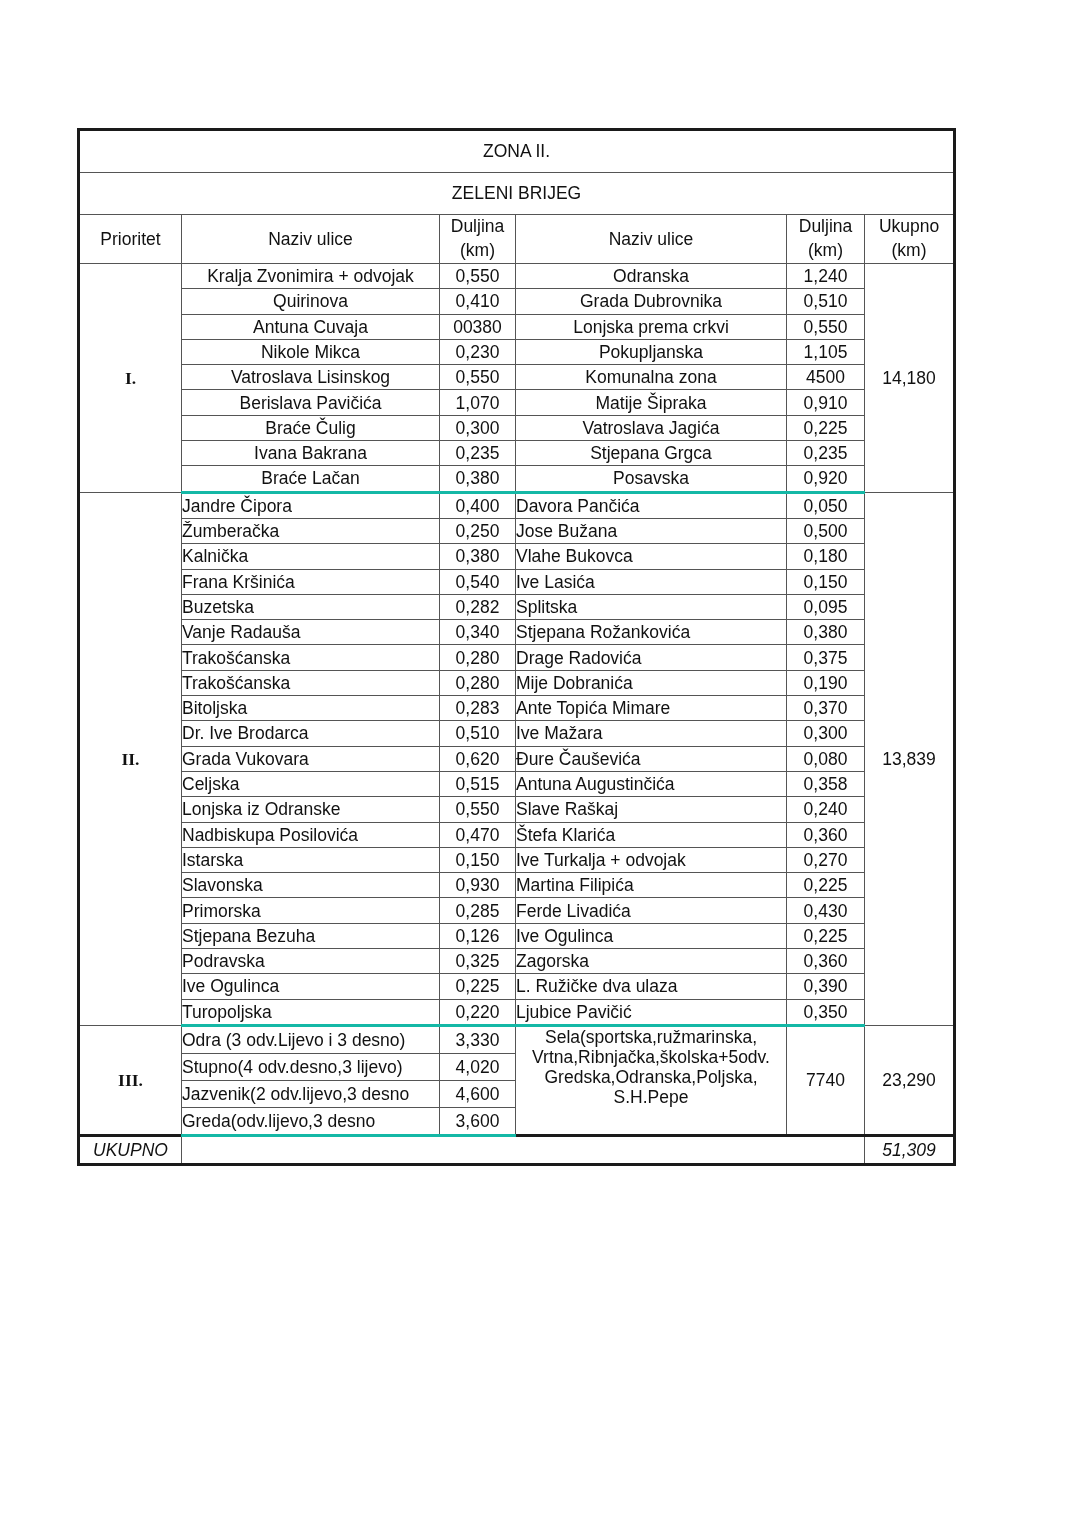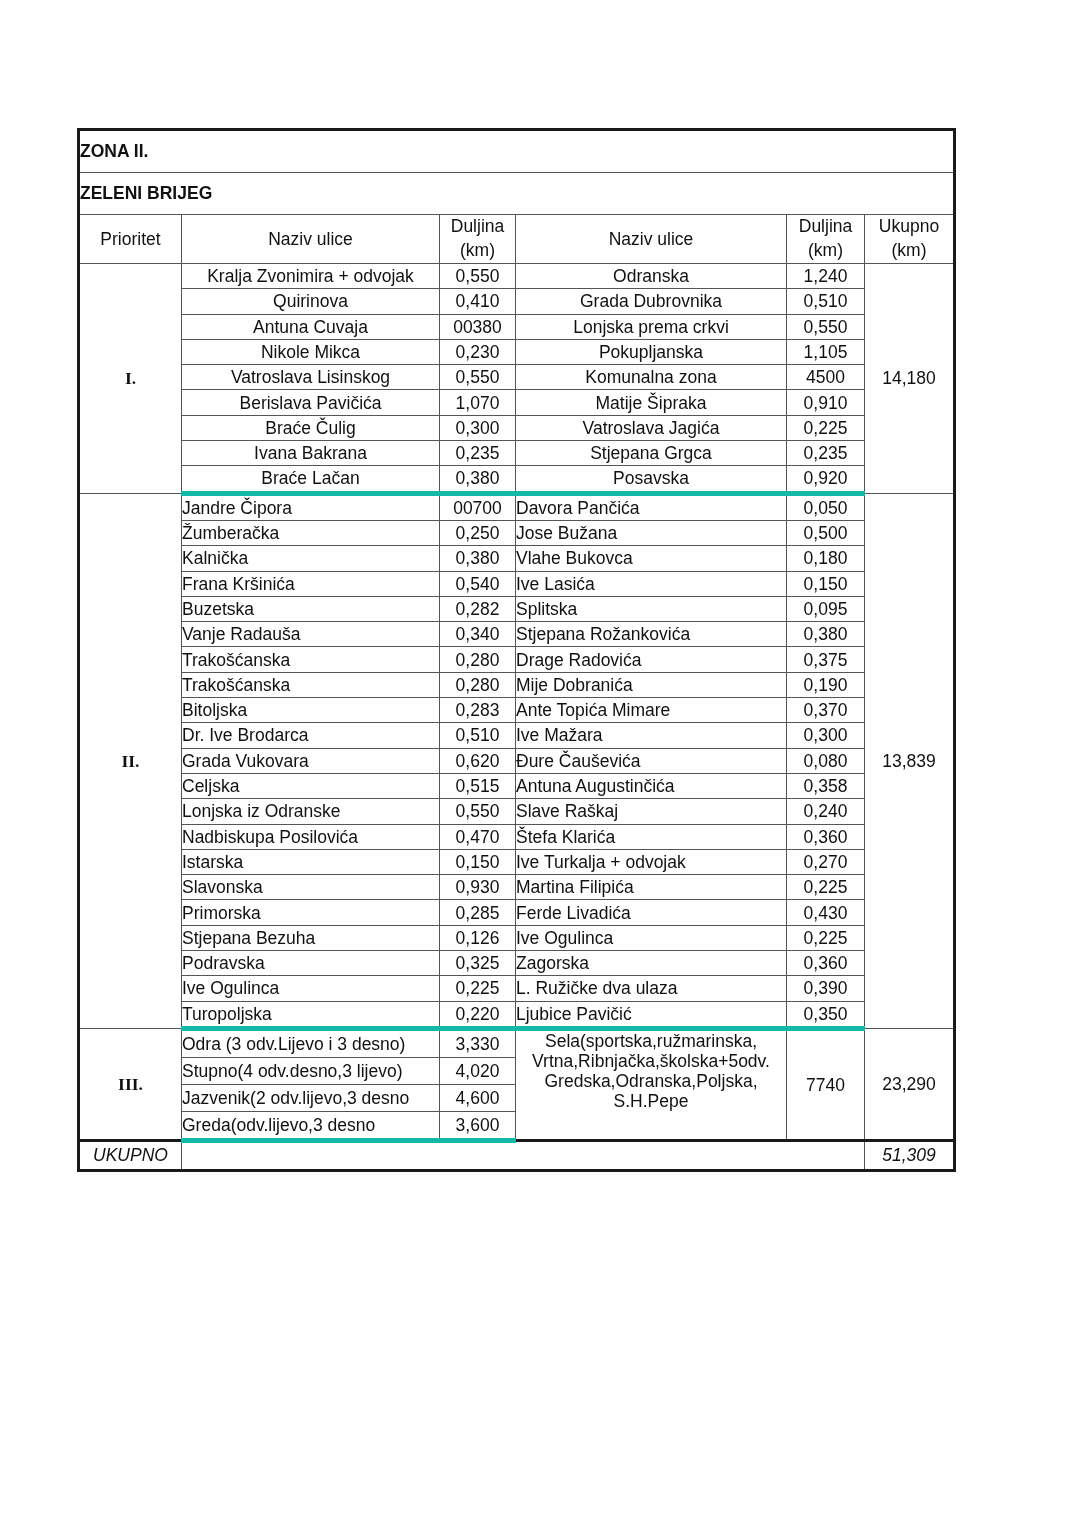--- a/index.html
+++ b/index.html
@@ -4,31 +4,31 @@
 <style>
   html, body { margin: 0; padding: 0; background: #ffffff; }
   body { width: 1080px; height: 1527px; position: relative; overflow: hidden;
          font-family: "Liberation Sans", "DejaVu Sans", sans-serif; color: #111; }
   table.main {
     position: absolute; left: 77px; top: 128px; width: 876px;
     border-collapse: collapse; table-layout: fixed;
     border: 3px solid #1a1a1a;
   }
   table.main td { border: 1px solid #555; padding: 0; font-size: 17.5px; line-height: 1.15; overflow: hidden; white-space: nowrap; }
-  .title td { height: 41px; text-align: left; font-weight: bold; font-size: 27px; border-bottom: 2px solid #1a1a1a; }
+  .title td { height: 41px; text-align: center; font-weight: normal; font-size: 27px; border-bottom: 2px solid #1a1a1a; }
   .hdr td { height: 48px; text-align: center; font-size: 17px; border-bottom: 3px solid #1a1a1a; }
   .hdr td.wrap { white-space: normal; line-height: 1.35; }
   td.prio { text-align: center; vertical-align: middle; font-family: "Liberation Serif", "DejaVu Serif", serif; font-weight: bold; font-size: 34px; }
   td.name { padding-left: 9px; text-align: left; }
   td.val { text-align: center; }
   td.total { text-align: center; vertical-align: middle; }
   tr.r1 td { height: 24.3px; text-align: center; }
   tr.r2 td { height: 24.3px; }
   tr.r3 td { height: 26px; }
-  tr.group-end td { border-bottom: 5px solid #14b8a6; }
+  tr.group-end td { border-bottom: 3px solid #14b8a6; }
   td.multi { white-space: normal; vertical-align: top; padding-left: 9px; padding-top: 2px; line-height: 1.4; text-align: center; }
   tr.sum td { height: 26px; border-top: 3px solid #1a1a1a; font-style: italic; }
   td.sum-label { text-align: center; font-size: 17px; }
 </style>
 </head>
 <body>
 
 <table class="main">
   <colgroup>
     <col style="width:103px">
@@ -105,21 +105,21 @@
       </tr>
       <tr class="r1 group-end">
         <td class="name">Braće Lačan</td>
         <td class="val">0,380</td>
         <td class="name">Posavska</td>
         <td class="val">0,920</td>
       </tr>
       <tr class="r2">
         <td class="prio" rowspan="21">II.</td>
         <td class="name">Jandre Čipora</td>
-        <td class="val">00700</td>
+        <td class="val">0,400</td>
         <td class="name">Davora Pančića</td>
         <td class="val">0,050</td>
         <td class="total" rowspan="21">13,839</td>
       </tr>
       <tr class="r2">
         <td class="name">Žumberačka</td>
         <td class="val">0,250</td>
         <td class="name">Jose Bužana</td>
         <td class="val">0,500</td>
       </tr>

